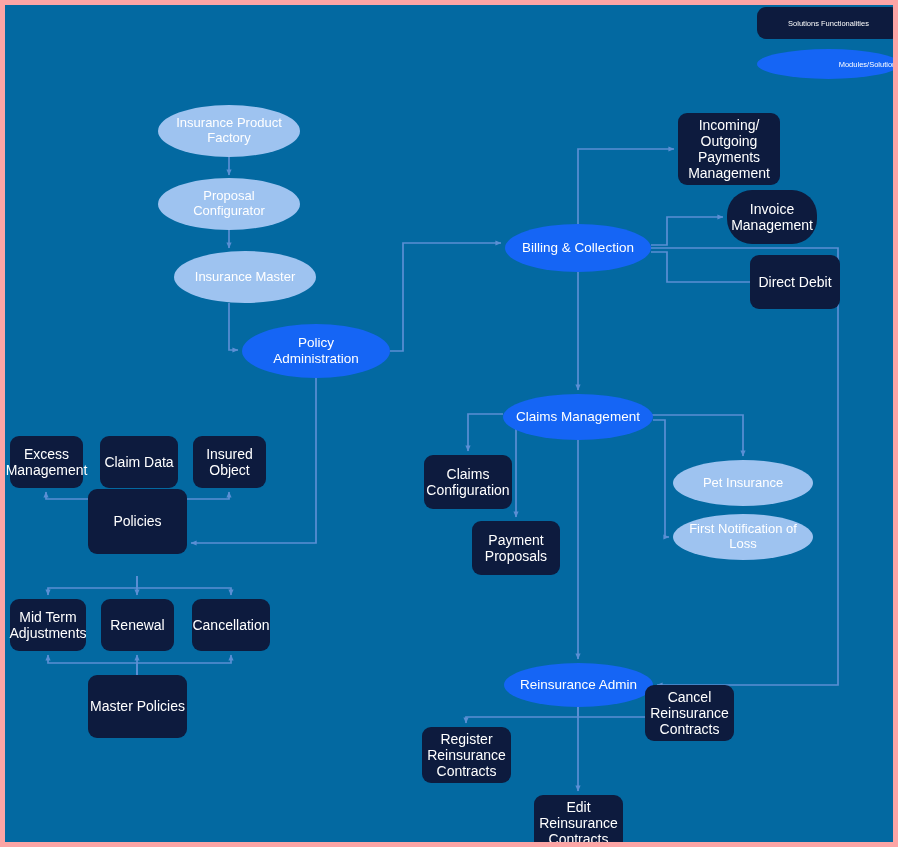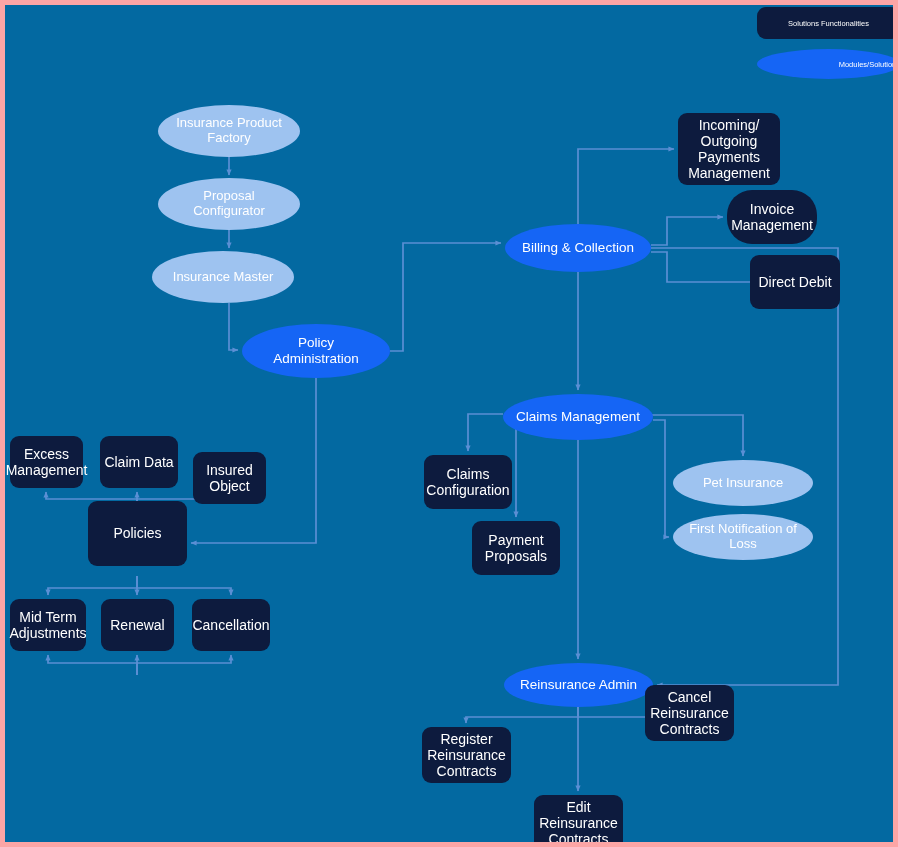--- a/index.html
+++ b/index.html
@@ -97,21 +97,21 @@
   </div>
 
   <div class="node ell-light" style="left:153px;top:100px;width:142px;height:52px;">
     <span>Insurance Product
 Factory</span></div>
 
   <div class="node ell-light" style="left:153px;top:173px;width:142px;height:52px;">
     <span>Proposal
 Configurator</span></div>
 
-  <div class="node ell-light" style="left:147px;top:246px;width:142px;height:52px;">
+  <div class="node ell-light" style="left:169px;top:246px;width:142px;height:52px;">
     <span>Insurance Master</span></div>
 
   <div class="node ell-dark" style="left:237px;top:319px;width:148px;height:54px;">
     <span>Policy
 Administration</span></div>
 
   <div class="node ell-dark" style="left:500px;top:219px;width:146px;height:48px;">
     <span>Billing &amp; Collection</span></div>
 
   <div class="node box" style="left:673px;top:108px;width:102px;height:72px;">
@@ -145,37 +145,39 @@
     <span>First Notification of
 Loss</span></div>
 
   <div class="node box" style="left:5px;top:431px;width:73px;height:52px;">
     <span>Excess
 Management</span></div>
 
   <div class="node box" style="left:95px;top:431px;width:78px;height:52px;">
     <span>Claim Data</span></div>
 
-  <div class="node box" style="left:188px;top:431px;width:73px;height:52px;margin-top:16px;">
+  <div class="node box" style="left:188px;top:431px;width:73px;height:52px;">
     <span>Insured
 Object</span></div>
 
-  <div class="node box" style="left:83px;top:496px;width:99px;height:65px;">
+  <div class="node box" style="left:83px;top:484px;width:99px;height:65px;">
     <span>Policies</span></div>
 
   <div class="node box" style="left:5px;top:594px;width:76px;height:52px;">
     <span>Mid Term
 Adjustments</span></div>
 
   <div class="node box" style="left:96px;top:594px;width:73px;height:52px;">
     <span>Renewal</span></div>
 
   <div class="node box" style="left:187px;top:594px;width:78px;height:52px;">
     <span>Cancellation</span></div>
 
+  <div class="node box" style="left:83px;top:670px;width:99px;height:63px;">
+    <span>Master Policies</span></div>
 
   <div class="node ell-dark" style="left:499px;top:658px;width:149px;height:44px;">
     <span>Reinsurance Admin</span></div>
 
   <div class="node box" style="left:417px;top:722px;width:89px;height:56px;">
     <span>Register
 Reinsurance
 Contracts</span></div>
 
   <div class="node box" style="left:529px;top:790px;width:89px;height:56px;">

